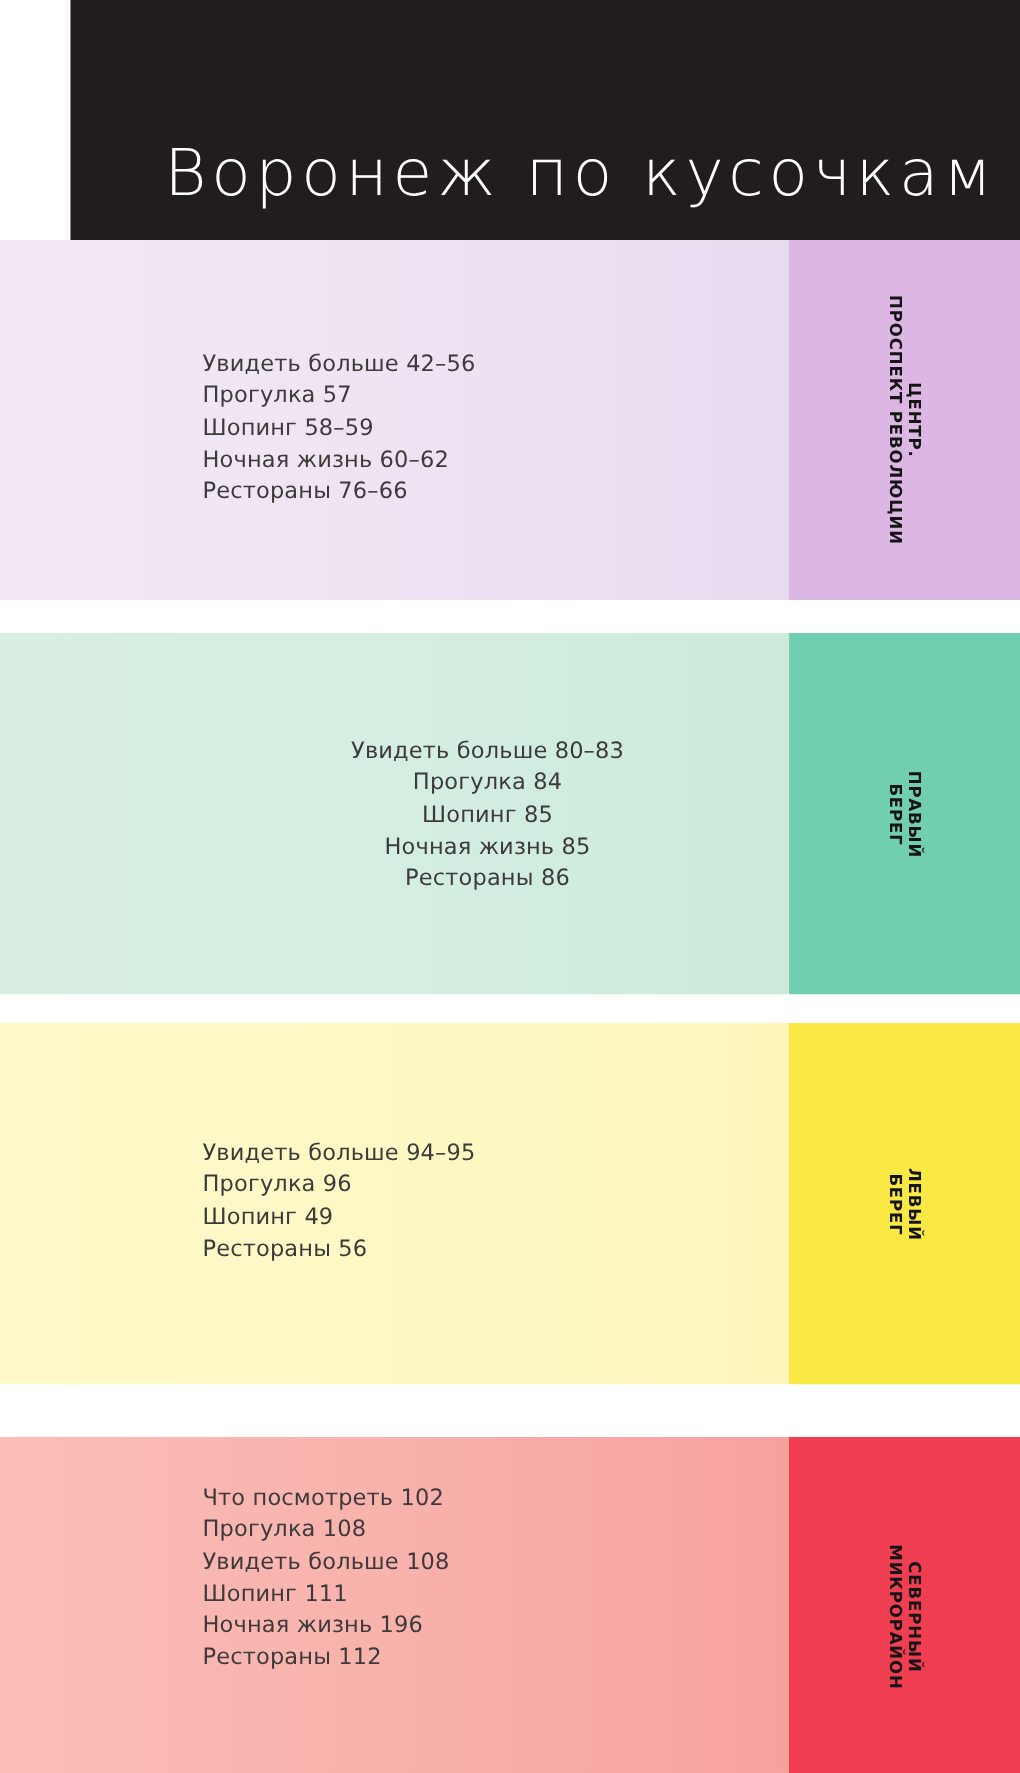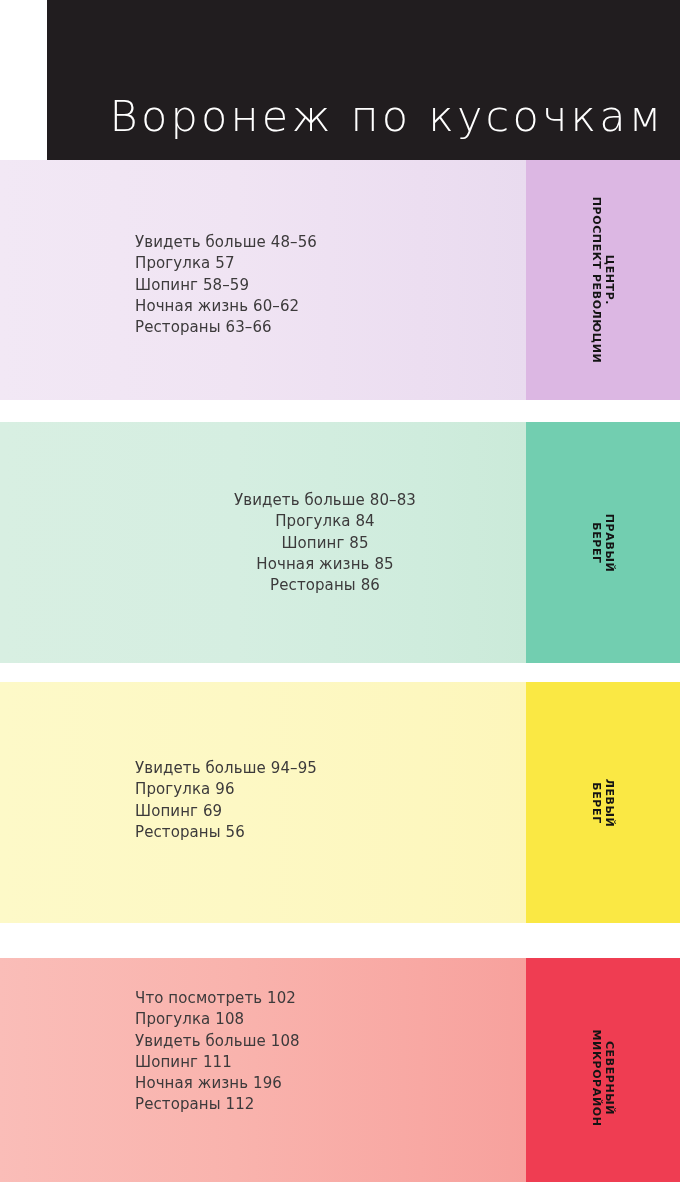--- a/index.html
+++ b/index.html
@@ -140,25 +140,25 @@
 
 <div id="page">
 
   <div class="header">
     <div class="header-title">Воронеж по кусочкам</div>
   </div>
 
   <div class="section" id="section-1">
     <div class="section-body">
       <div class="entry-list">
-          <span class="entry">Увидеть больше 48–56</span>
+          <span class="entry">Увидеть больше 42–56</span>
           <span class="entry">Прогулка 57</span>
           <span class="entry">Шопинг 58–59</span>
           <span class="entry">Ночная жизнь 60–62</span>
-          <span class="entry">Рестораны 63–66</span>
+          <span class="entry">Рестораны 76–66</span>
         </div>
     </div>
     <div class="section-tab">
       <div class="tab-label">
         <span>ЦЕНТР.</span>
         <span>ПРОСПЕКТ РЕВОЛЮЦИИ</span>
       </div>
     </div>
   </div>
 
@@ -178,21 +178,21 @@
         <span>БЕРЕГ</span>
       </div>
     </div>
   </div>
 
   <div class="section" id="section-3">
     <div class="section-body">
       <div class="entry-list">
           <span class="entry">Увидеть больше 94–95</span>
           <span class="entry">Прогулка 96</span>
-          <span class="entry">Шопинг 69</span>
+          <span class="entry">Шопинг 49</span>
           <span class="entry">Рестораны 56</span>
         </div>
     </div>
     <div class="section-tab">
       <div class="tab-label">
         <span>ЛЕВЫЙ</span>
         <span>БЕРЕГ</span>
       </div>
     </div>
   </div>

